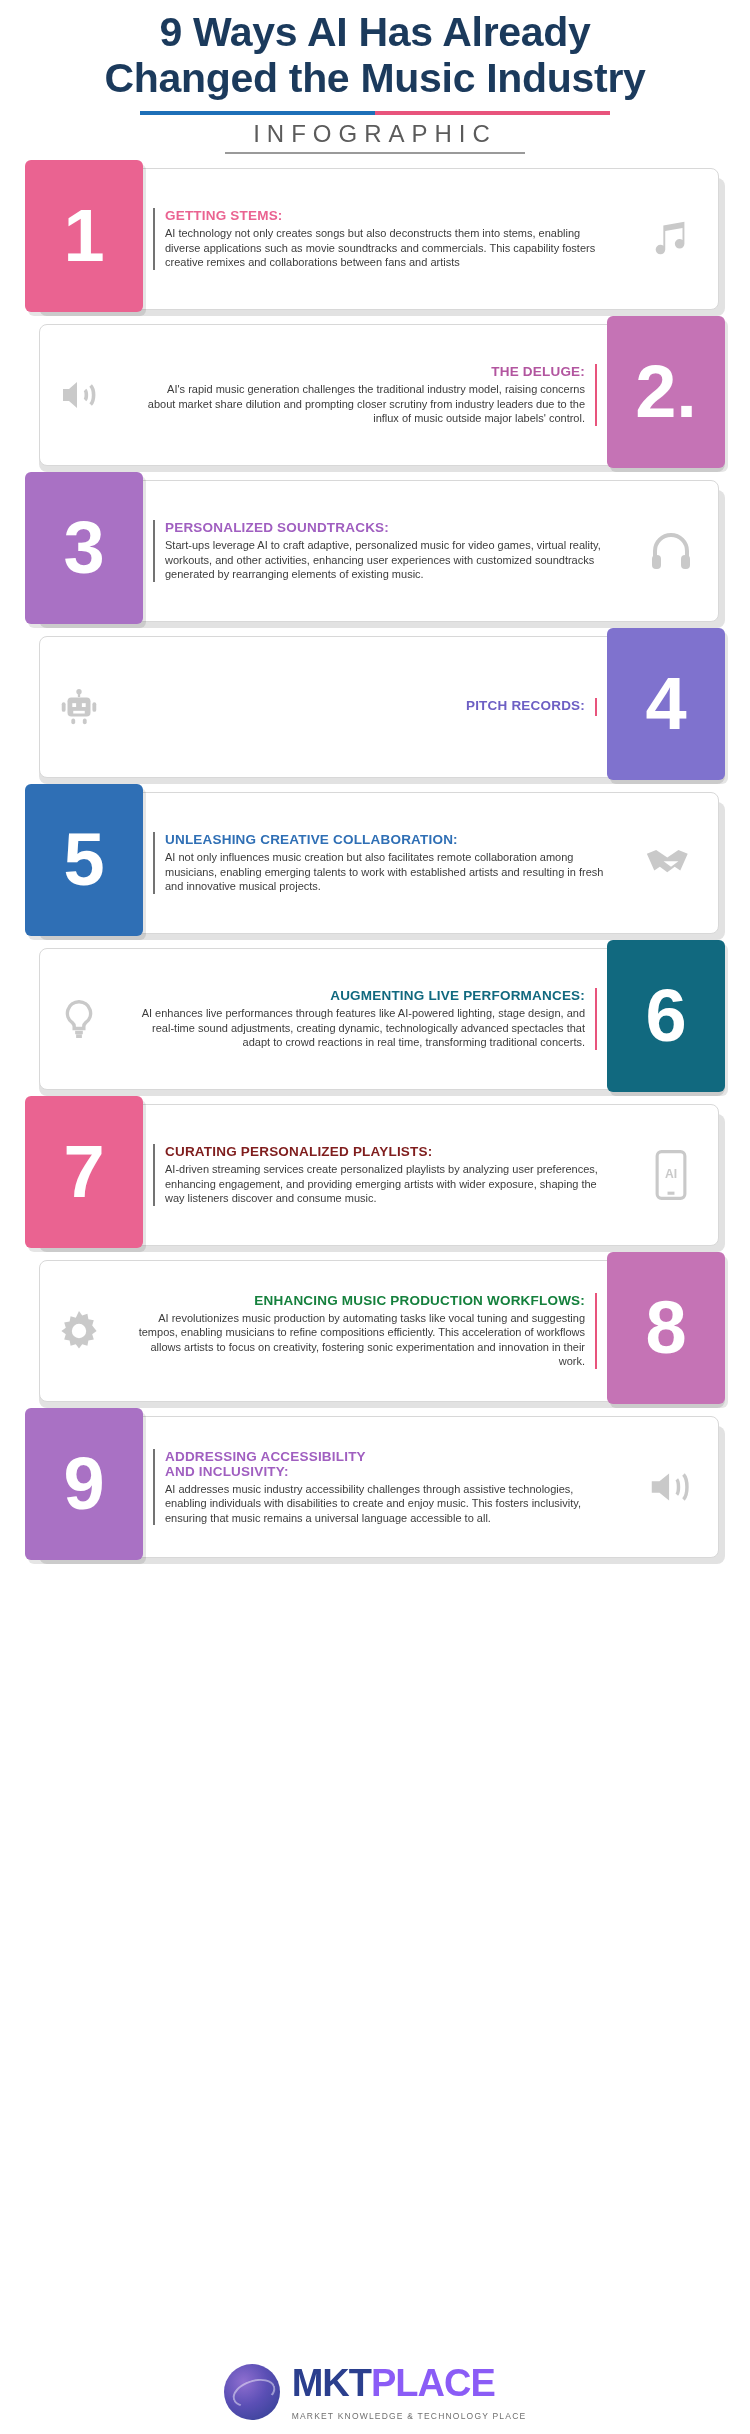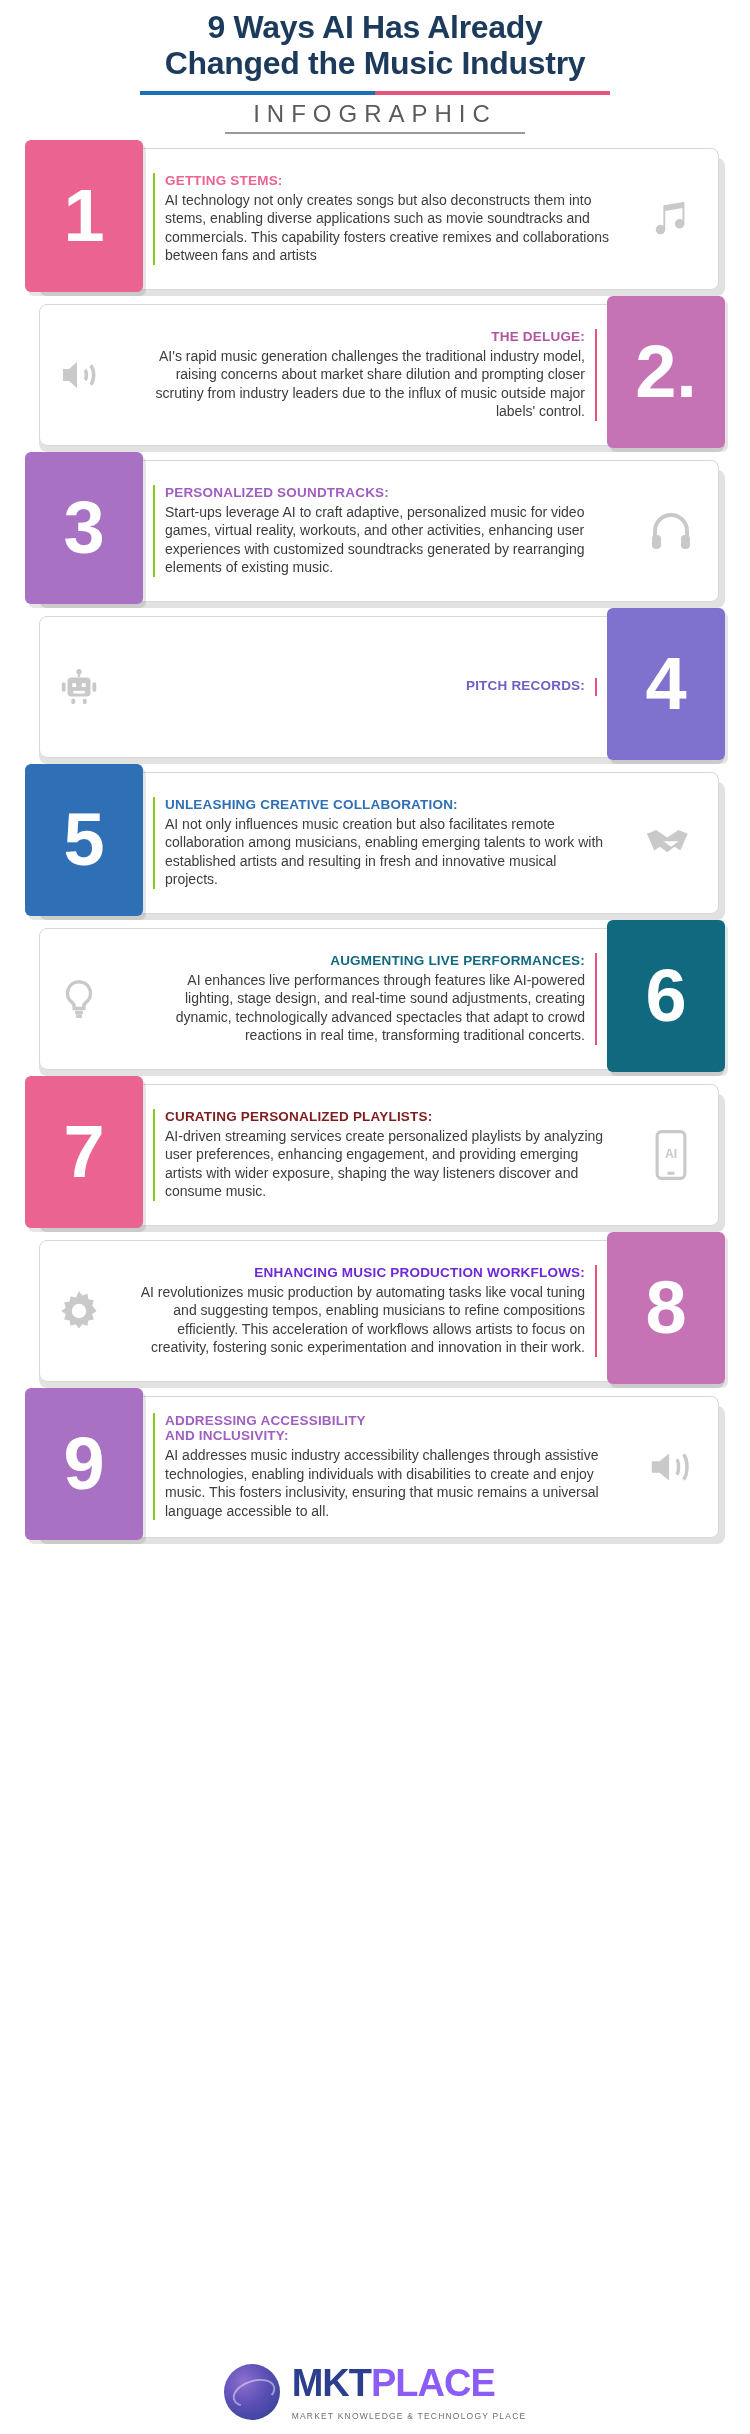--- a/index.html
+++ b/index.html
@@ -7,21 +7,21 @@
     width: 750px; height: 2434px;
     background: #ffffff;
     font-family: "Liberation Sans", sans-serif;
     position: relative;
     overflow: hidden;
   }
 
   
   .header { padding: 10px 0 0 0; text-align: center; }
   .title {
-    font-size: 32px; font-weight: bold; color: #1b3a5c;
+    font-size: 41px; font-weight: bold; color: #1b3a5c;
     line-height: 1.12; letter-spacing: -0.3px;
   }
   .title-line2 { display: block; }
   .rule-wrap {
     width: 470px; margin: 9px auto 0; position: relative; height: 5px;
   }
   .rule-left { position:absolute; left:0; top:0; width:50%; height:4px; background:#1d6fb8; }
   .rule-right { position:absolute; right:0; top:0; width:50%; height:4px; background:#e8547c; }
   .subtitle {
     font-size: 24px; color: #5b5b5b; letter-spacing: 7px;
@@ -60,23 +60,23 @@
     display: flex; flex-direction: column; justify-content: center;
   }
   .content.num-left { left: 128px; right: 112px; }
   .content.num-right { left: 112px; right: 128px; }
 
   .c-head {
     font-size: 13.5px; font-weight: bold; letter-spacing: 0.2px;
     margin-bottom: 3px;
   }
   .c-body {
-    font-size: 14px; color: #3c3c3c; line-height: 1.32;
-  }
-  .align-left { text-align: left; padding-left: 10px; border-left: 2px solid #84cc16; }
+    font-size: 11px; color: #3c3c3c; line-height: 1.32;
+  }
+  .align-left { text-align: left; padding-left: 10px; border-left: 2px solid #737373; }
   .align-right { text-align: right; padding-right: 10px; border-right: 2px solid #e8547c; }
 
   .icon-slot {
     position: absolute; top: 0; bottom: 0; width: 100px;
     display: flex; align-items: center; justify-content: center;
     color: #c9c9c9;
   }
   .icon-slot.at-right { right: 4px; }
   .icon-slot.at-left { left: 4px; }
   .icon-slot svg { display:block; }
@@ -253,21 +253,21 @@
         </svg>
     </div>
   </div>
 
   <div class="card">
     <div class="shadow-strip"></div>
     <div class="panel"></div>
     <div class="numblock right" style="background:#c573b5">8</div>
     <div class="content num-right">
       <div class="align-right">
-        <div class="c-head" style="color:#6d28d9">ENHANCING MUSIC PRODUCTION WORKFLOWS:</div>
+        <div class="c-head" style="color:#15803d">ENHANCING MUSIC PRODUCTION WORKFLOWS:</div>
         <div class="c-body">AI revolutionizes music production by automating tasks like vocal tuning and suggesting tempos, enabling musicians to refine compositions efficiently. This acceleration of workflows allows artists to focus on creativity, fostering sonic experimentation and innovation in their work.</div>
       </div>
     </div>
     <div class="icon-slot at-left">
       <svg width="48" height="48" viewBox="0 0 24 24" fill="#c9c9c9">
           <path d="M12 2l1.6 2.2 2.6-.8.5 2.7 2.7.5-.8 2.6L20.8 12l-2.2 1.6.8 2.6-2.7.5-.5 2.7-2.6-.8L12 20.8l-1.6-2.2-2.6.8-.5-2.7-2.7-.5.8-2.6L3.2 12l2.2-1.6-.8-2.6 2.7-.5.5-2.7 2.6.8z"></path>
           <circle cx="12" cy="12" r="3.6" fill="#ffffff"></circle>
         </svg>
     </div>
   </div>

